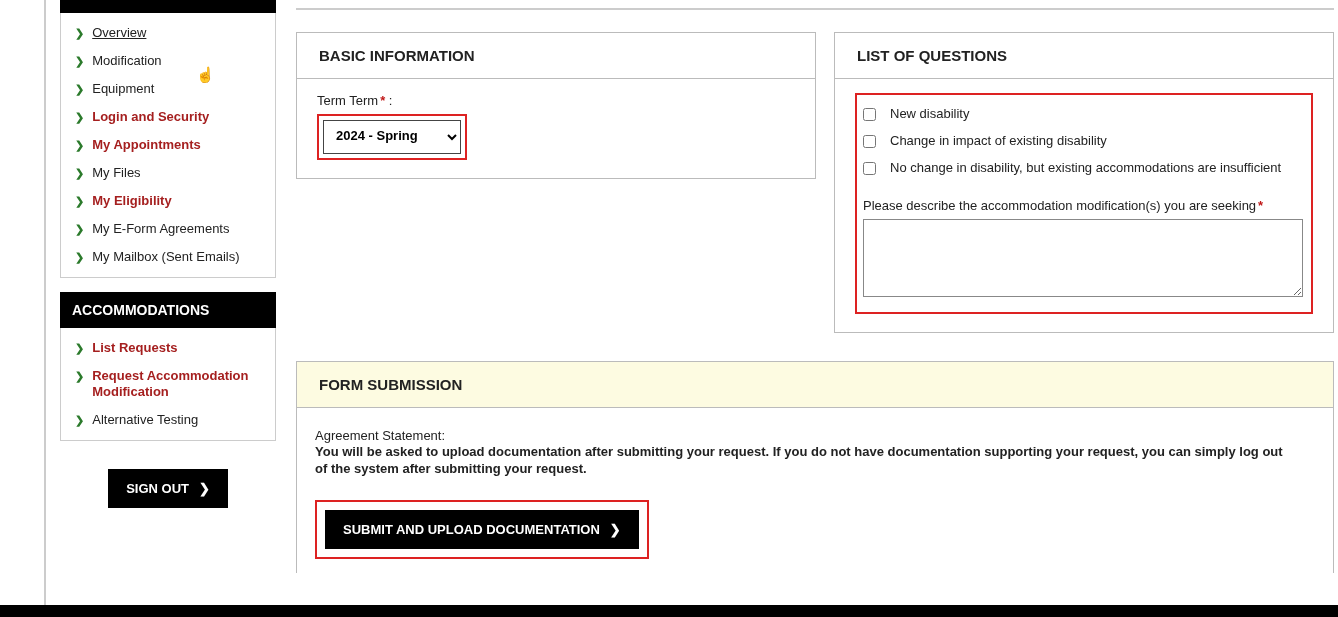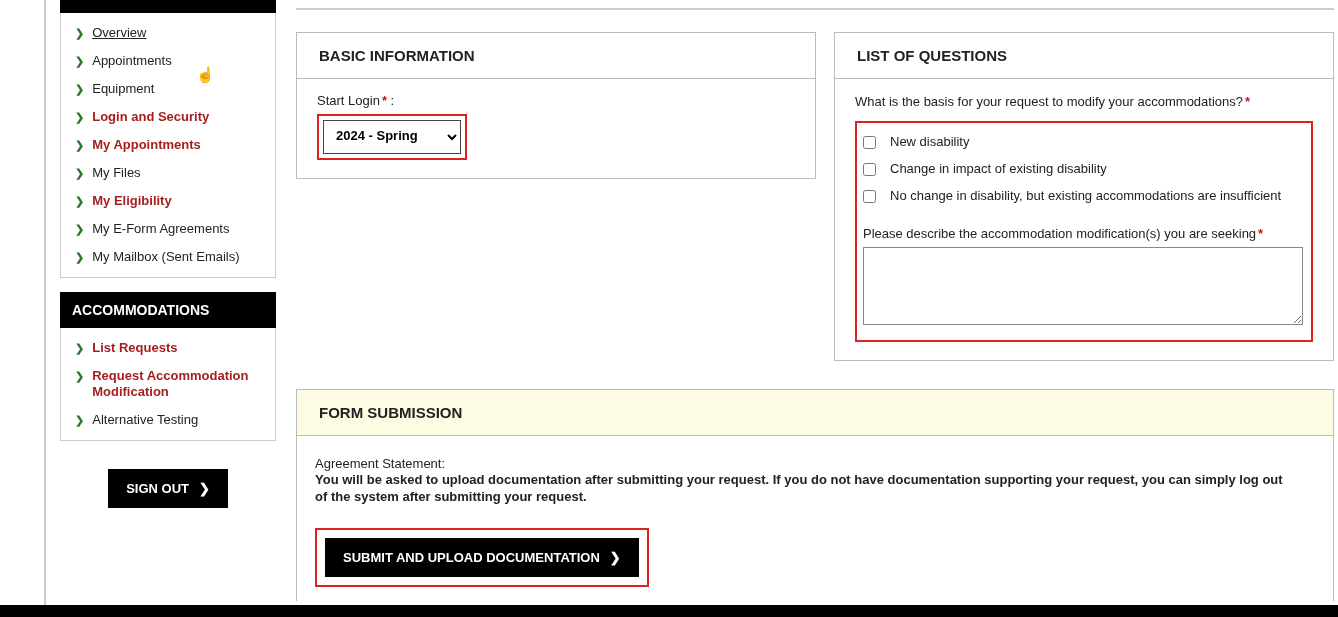--- a/index.html
+++ b/index.html
@@ -212,21 +212,21 @@
 
   <aside class="sidebar">
     <div class="nav-header"></div>
     <ul class="nav-list">
       <li class="active">
         <span class="chev">❯</span>
         <span class="label">Overview</span>
       </li>
       <li>
         <span class="chev">❯</span>
-        <span class="label">Appointments</span>
+        <span class="label">Modification</span>
       </li>
       <li>
         <span class="chev">❯</span>
         <span class="label">Equipment</span>
       </li>
       <li class="red">
         <span class="chev">❯</span>
         <span class="label">Login and Security</span>
       </li>
       <li class="red">
@@ -277,36 +277,33 @@
 
   <main class="main">
     <div class="hrule"></div>
 
     <div class="two-col">
 
       <section class="panel basic">
         <div class="panel-hd">BASIC INFORMATION</div>
         <div class="panel-bd">
           <div class="field-label">
-            <span>Start Login</span><span class="req">*</span> :
+            <span>Term Term</span><span class="req">*</span> :
           </div>
           <div class="select-wrap">
             <select class="term">
               <option>2024 - Spring</option>
             </select>
           </div>
         </div>
       </section>
 
       <section class="panel questions">
         <div class="panel-hd">LIST OF QUESTIONS</div>
         <div class="panel-bd">
-          <div class="q-text">
-            <span>What is the basis for your request to modify your accommodations?</span><span class="req">*</span>
-          </div>
           <div class="check-group">
             <label class="chk-row">
               <input type="checkbox" style="">
               <span>New disability</span>
             </label>
             <label class="chk-row">
               <input type="checkbox" style="">
               <span>Change in impact of existing disability</span>
             </label>
             <label class="chk-row">

